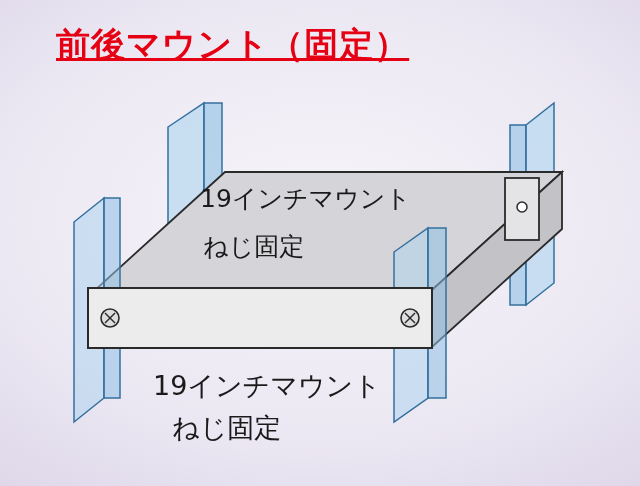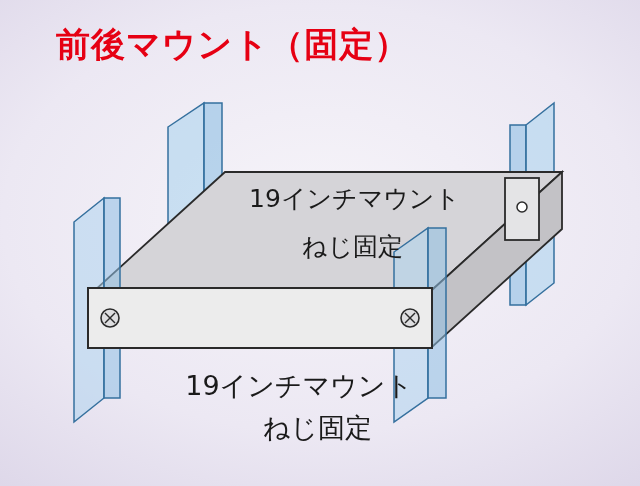--- a/index.html
+++ b/index.html
@@ -18,25 +18,26 @@
   }
   .page-title {
     position: absolute;
     left: 56px;
     top: 22px;
     font-size: 34px;
     font-weight: bold;
     color: #e60013;
     letter-spacing: 1px;
     white-space: nowrap;
+    text-decoration: underline;
   }
   .label {
     position: absolute;
     color: #1a1a1a;
-    text-align: right;
+    text-align: left;
     white-space: nowrap;
   }
   .label-top-1   { left: 200px; top: 182px; width: 260px; font-size: 25px; }
   .label-top-2   { left: 203px; top: 230px; width: 200px; font-size: 25px; }
   .label-bot-1   { left: 153px; top: 368px; width: 260px; font-size: 27px; }
   .label-bot-2   { left: 172px; top: 410px; width: 200px; font-size: 27px; }
 </style>
 </head>
 <body>
 

